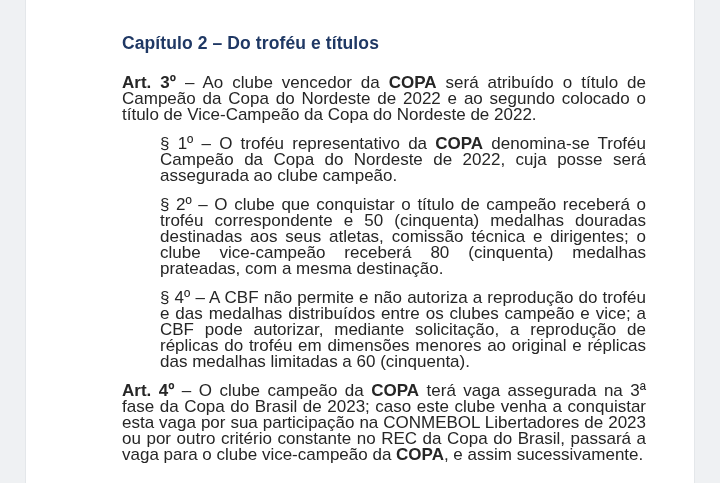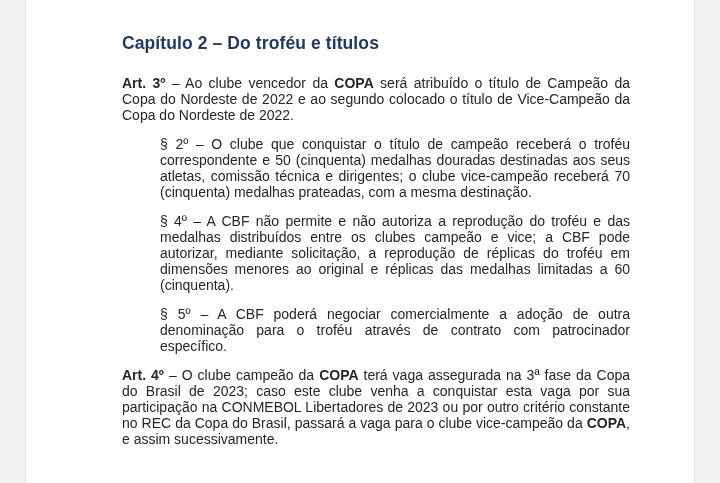--- a/index.html
+++ b/index.html
@@ -24,33 +24,33 @@
   }
   .margin-strip.left  { left: 0;  border-right: 1px solid #e4e7ea; }
   .margin-strip.right { right: 0; border-left: 1px solid #e4e7ea; }
   .page {
     position: absolute;
     left: 26px;
     right: 26px;
     top: 0;
     bottom: 0;
     background: #ffffff;
-    padding: 33px 64px 20px 96px;
+    padding: 33px 48px 20px 96px;
     box-sizing: border-box;
   }
   .chapter-title {
     margin: 0 0 21px 0;
     font-size: 17.5px;
     font-weight: bold;
     letter-spacing: 0.1px;
     color: #1f3864;
   }
   .para {
     margin: 0 0 13px 0;
-    font-size: 14px;
+    font-size: 17px;
     line-height: 16px;
     color: #262626;
     text-align: justify;
   }
   .para.indent { margin-left: 38px; }
   .para b { font-weight: bold; }
   .para:last-child { margin-bottom: 0; }
 </style>
 </head>
 <body>
@@ -58,24 +58,24 @@
 <div class="canvas">
   <div class="margin-strip left"></div>
   <div class="margin-strip right"></div>
 
   <div class="page">
 
     <h1 class="chapter-title">Capítulo 2 – Do troféu e títulos</h1>
 
     <p class="para"><b>Art. 3º</b><span> – Ao clube vencedor da </span><b>COPA</b><span> será atribuído o título de Campeão da Copa do Nordeste de 2022 e ao segundo colocado o título de Vice-Campeão da Copa do Nordeste de 2022.</span></p>
 
+    <p class="para indent"><span>§ 1º – O troféu representativo da </span><b>COPA</b><span> denomina-se Troféu Campeão da Copa do Nordeste de 2022, cuja posse será assegurada ao clube campeão.</span></p>
 
-    <p class="para indent"><span>§ 2º – O clube que conquistar o título de campeão receberá o troféu correspondente e 50 (cinquenta) medalhas douradas destinadas aos seus atletas, comissão técnica e dirigentes; o clube vice-campeão receberá 70 (cinquenta) medalhas prateadas, com a mesma destinação.</span></p>
+    <p class="para indent"><span>§ 2º – O clube que conquistar o título de campeão receberá o troféu correspondente e 50 (cinquenta) medalhas douradas destinadas aos seus atletas, comissão técnica e dirigentes; o clube vice-campeão receberá 80 (cinquenta) medalhas prateadas, com a mesma destinação.</span></p>
 
 
     <p class="para indent"><span>§ 4º – A CBF não permite e não autoriza a reprodução do troféu e das medalhas distribuídos entre os clubes campeão e vice; a CBF pode autorizar, mediante solicitação, a reprodução de réplicas do troféu em dimensões menores ao original e réplicas das medalhas limitadas a 60 (cinquenta).</span></p>
 
-    <p class="para indent"><span>§ 5º – A CBF poderá negociar comercialmente a adoção de outra denominação para o troféu através de contrato com patrocinador específico.</span></p>
 
     <p class="para"><b>Art. 4º</b><span> – O clube campeão da </span><b>COPA</b><span> terá vaga assegurada na 3ª fase da Copa do Brasil de 2023; caso este clube venha a conquistar esta vaga por sua participação na CONMEBOL Libertadores de 2023 ou por outro critério constante no REC da Copa do Brasil, passará a vaga para o clube vice-campeão da </span><b>COPA</b><span>, e assim sucessivamente.</span></p>
 
   </div>
 </div>
 
 </body></html>

